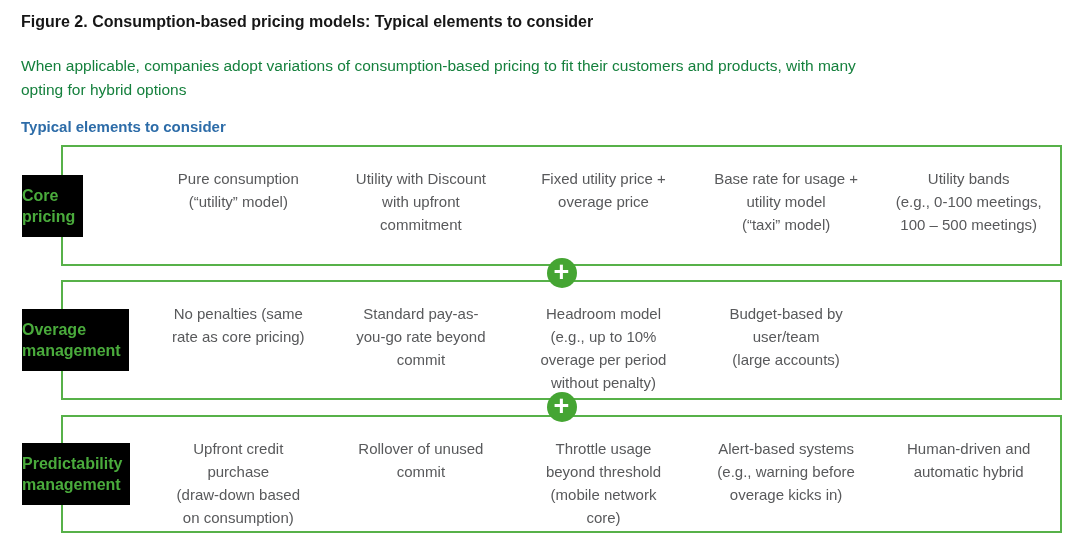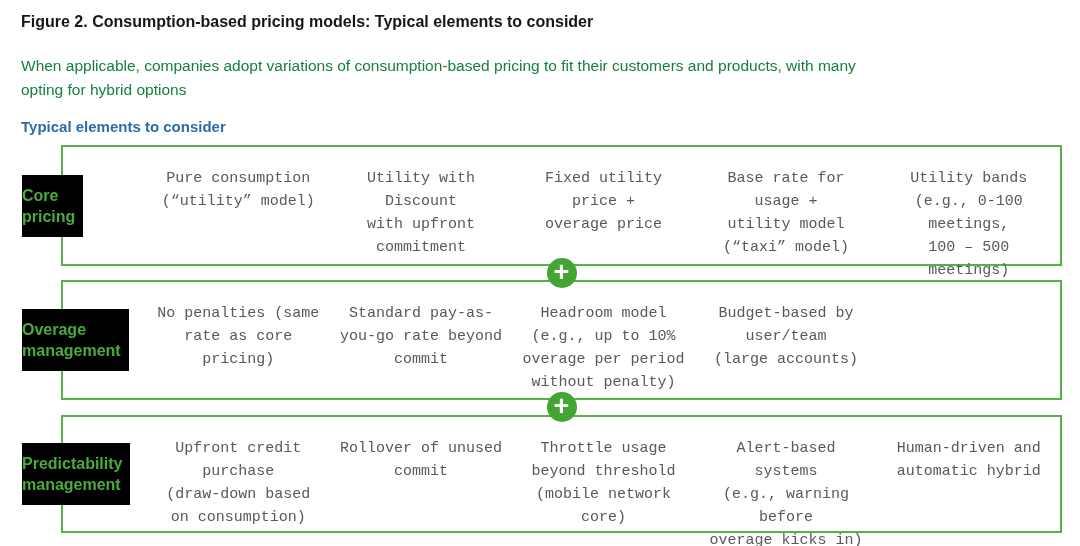--- a/index.html
+++ b/index.html
@@ -32,21 +32,21 @@
 
   .row-label {
     position: absolute; left: -41px; top: 50%; transform: translateY(-50%);
     background: #000000; padding: 10px 8px 10px 0;
     font-size: 16px; font-weight: 700; color: #4aab3c; line-height: 21px;
     white-space: pre-line; z-index: 2;
   }
 
   .cells {
     display: grid; grid-template-columns: repeat(5, 1fr);
-    margin-left: 84px; padding-top: 20px; font-family: Liberation Mono, monospace;
+    margin-left: 84px; padding-top: 20px;
   }
   .cell {
     text-align: center; font-size: 15px; line-height: 23px;
     color: #58595b; white-space: pre-line; padding: 0 6px;
   }
 
   .plus-badge {
     position: absolute; left: 50%; transform: translateX(-50%);
     width: 30px; height: 30px; border-radius: 50%;
     background: #45a533; color: #ffffff; z-index: 3;

